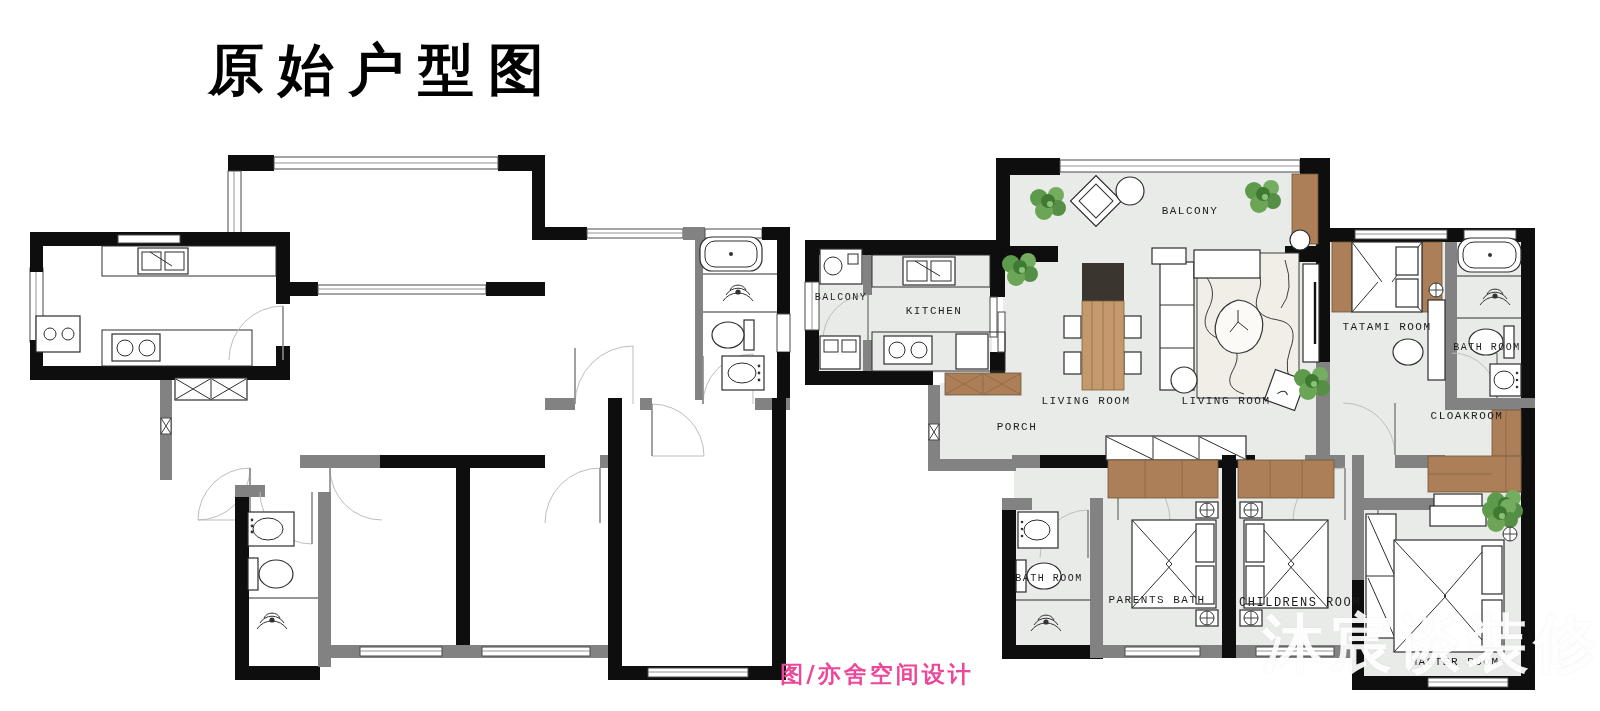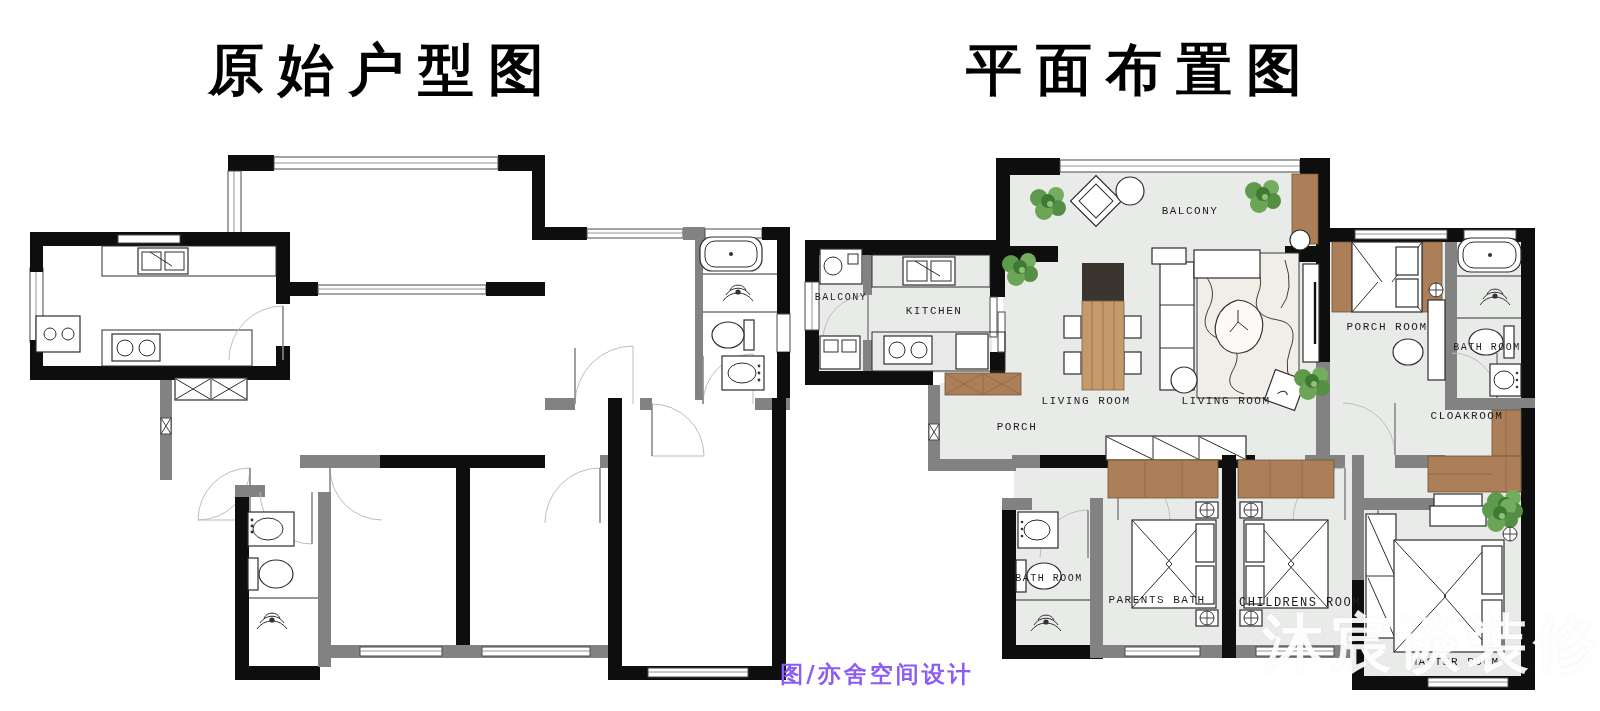--- a/index.html
+++ b/index.html
@@ -4,21 +4,21 @@
 <style>
   html,body{margin:0;padding:0;background:#fff;}
   #stage{position:relative;width:1600px;height:711px;background:#ffffff;overflow:hidden;
          font-family:"Liberation Sans",sans-serif;}
   #planSvg{position:absolute;left:0;top:0;}
   .title{position:absolute;transform:translate(-50%,-50%);font-family:"DejaVu Sans","Liberation Sans",sans-serif;
          font-weight:700;font-size:56px;letter-spacing:14px;color:#000;white-space:nowrap;}
   .room-label{position:absolute;transform:translate(-50%,-50%);font-family:"Liberation Mono","DejaVu Sans Mono",monospace;
          font-size:11px;letter-spacing:1.5px;color:#1c1c1c;white-space:nowrap;}
   .caption{position:absolute;transform:translate(-50%,-50%);font-family:"DejaVu Sans","Liberation Sans",sans-serif;
-         font-weight:700;font-size:23px;letter-spacing:3px;color:#8b5cf6;white-space:nowrap;}
+         font-weight:700;font-size:23px;letter-spacing:3px;color:#ec4899;white-space:nowrap;}
   .watermark{position:absolute;transform:translate(-50%,-50%);font-family:"DejaVu Sans","Liberation Sans",sans-serif;
          font-weight:700;font-size:63px;letter-spacing:5px;color:rgba(255,255,255,0.93);white-space:nowrap;z-index:5;
          text-shadow:0 0 2px rgba(0,0,0,0.08);}
   
   .wb{fill:#0e0e0e;} .wg{fill:#828282;}
   .fx{fill:#ffffff;stroke:#2e2e2e;stroke-width:1.2;}
   .fxl{fill:none;stroke:#2e2e2e;stroke-width:1;}
   .win{fill:#ffffff;stroke:#4a4a4a;stroke-width:1;}
   .winl{stroke:#7a7a7a;stroke-width:0.8;}
   .door{fill:none;stroke:#bdbdbd;stroke-width:1;}
@@ -488,29 +488,28 @@
       <rect class="fx" x="1394" y="540" width="110" height="112"></rect>
       <rect class="fx" x="1482" y="546" width="20" height="48"></rect>
           <rect class="fx" x="1482" y="600" width="20" height="48"></rect>
       <path class="fxl" d="M1394,540 l52,56 M1394,652 l52,-56 M1482,552 l-38,44 M1482,640 l-38,-44"></path>
       <use href="#ns" x="1510" y="534"></use>
     </g>
   </g>
 </svg>
 
 <div class="title" style="left:383px;top:71px;">原始户型图</div>
-<div class="title" style="left:1141px;top:71px;">平面布置图</div>
 
 <div class="room-label" style="left:1190px;top:211px;">BALCONY</div>
 <div class="room-label" style="left:841px;top:297px;font-size:10px;">BALCONY</div>
 <div class="room-label" style="left:934px;top:311px;">KITCHEN</div>
 <div class="room-label" style="left:977px;top:427px;margin-left:40px;">PORCH</div>
 <div class="room-label" style="left:1086px;top:401px;">LIVING ROOM</div>
 <div class="room-label" style="left:1226px;top:401px;">LIVING ROOM</div>
-<div class="room-label" style="left:1387px;top:327px;">PORCH ROOM</div>
+<div class="room-label" style="left:1387px;top:327px;">TATAMI ROOM</div>
 <div class="room-label" style="left:1487px;top:347px;font-size:10px;">BATH ROOM</div>
 <div class="room-label" style="left:1467px;top:416px;">CLOAKROOM</div>
 <div class="room-label" style="left:1049px;top:578px;font-size:10px;">BATH ROOM</div>
 <div class="room-label" style="left:1157px;top:600px;">PARENTS BATH</div>
 <div class="room-label" style="left:1300px;top:603px;font-size:12px;">CHILDRENS ROOM</div>
 <div class="room-label" style="left:1455px;top:662px;">MASTER ROOM</div>
 
 <div class="caption" style="left:877px;top:674px;">图/亦舍空间设计</div>
 <div class="watermark" style="left:1432px;top:644px;">沐宸谈装修</div>
 

